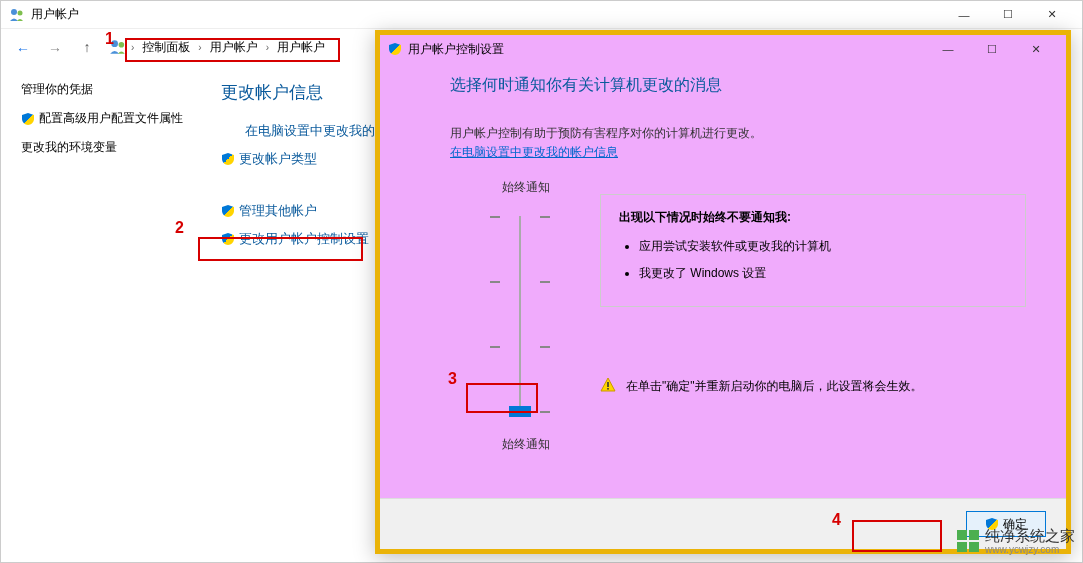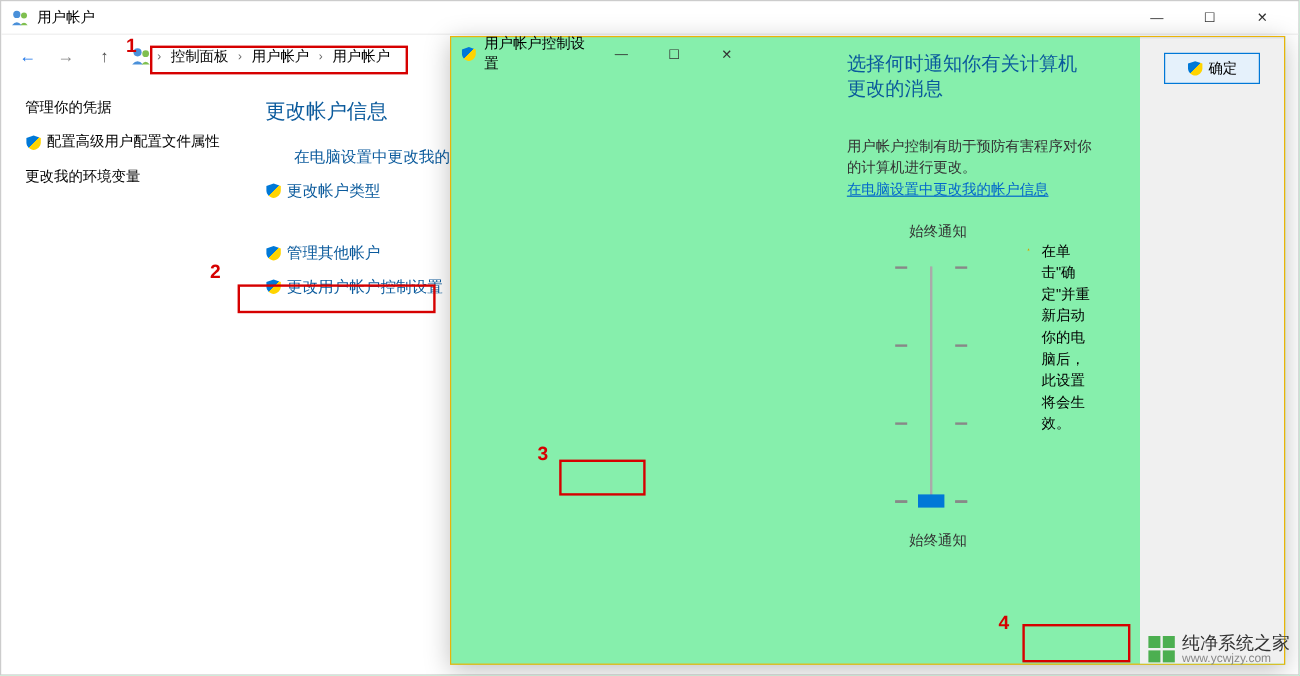--- a/index.html
+++ b/index.html
@@ -108,25 +108,25 @@
     }
     .main-link .shield-small { width: 14px; height: 14px; }
     .spacer-v { height: 24px; }
     
     .uac-dialog {
       position: absolute;
       left: 375px;
       top: 30px;
       width: 696px;
       height: 524px;
-      background: #86efac;
-      border: 1px solid #eab308;
+      background: #f0abfc;
+      border: 5px solid #eab308;
       box-shadow: 0 4px 20px rgba(0,0,0,0.25);
       display: flex;
-      flex-direction: row;
+      flex-direction: column;
     }
     .uac-titlebar {
       height: 28px;
       display: flex;
       align-items: center;
       padding: 0 8px;
     }
     .uac-body {
       flex: 1;
       padding: 12px 40px 10px 70px;
@@ -426,20 +426,27 @@
             <div class="thumb-sides" style="top:5px;">
                 <div class="tick-mark"></div>
                 <div class="tick-mark"></div>
               </div>
           </div>
         </div>
         <div class="slider-label-bottom">始终通知</div>
       </div>
 
       <div class="info-col">
+        <div class="info-box">
+          <div class="info-title">出现以下情况时始终不要通知我:</div>
+          <ul>
+            <li>应用尝试安装软件或更改我的计算机</li>
+            <li>我更改了 Windows 设置</li>
+          </ul>
+        </div>
         <div class="warn-row">
           <svg width="16" height="16" viewBox="0 0 16 16">
             <path d="M8 1 L15 14 H1 Z" fill="#ffd400" stroke="#c99800"></path>
             <rect x="7.2" y="5" width="1.6" height="5" fill="#333"></rect>
             <rect x="7.2" y="11" width="1.6" height="1.6" fill="#333"></rect>
           </svg>
           <div>在单击"确定"并重新启动你的电脑后，此设置将会生效。</div>
         </div>
       </div>
     </div>

